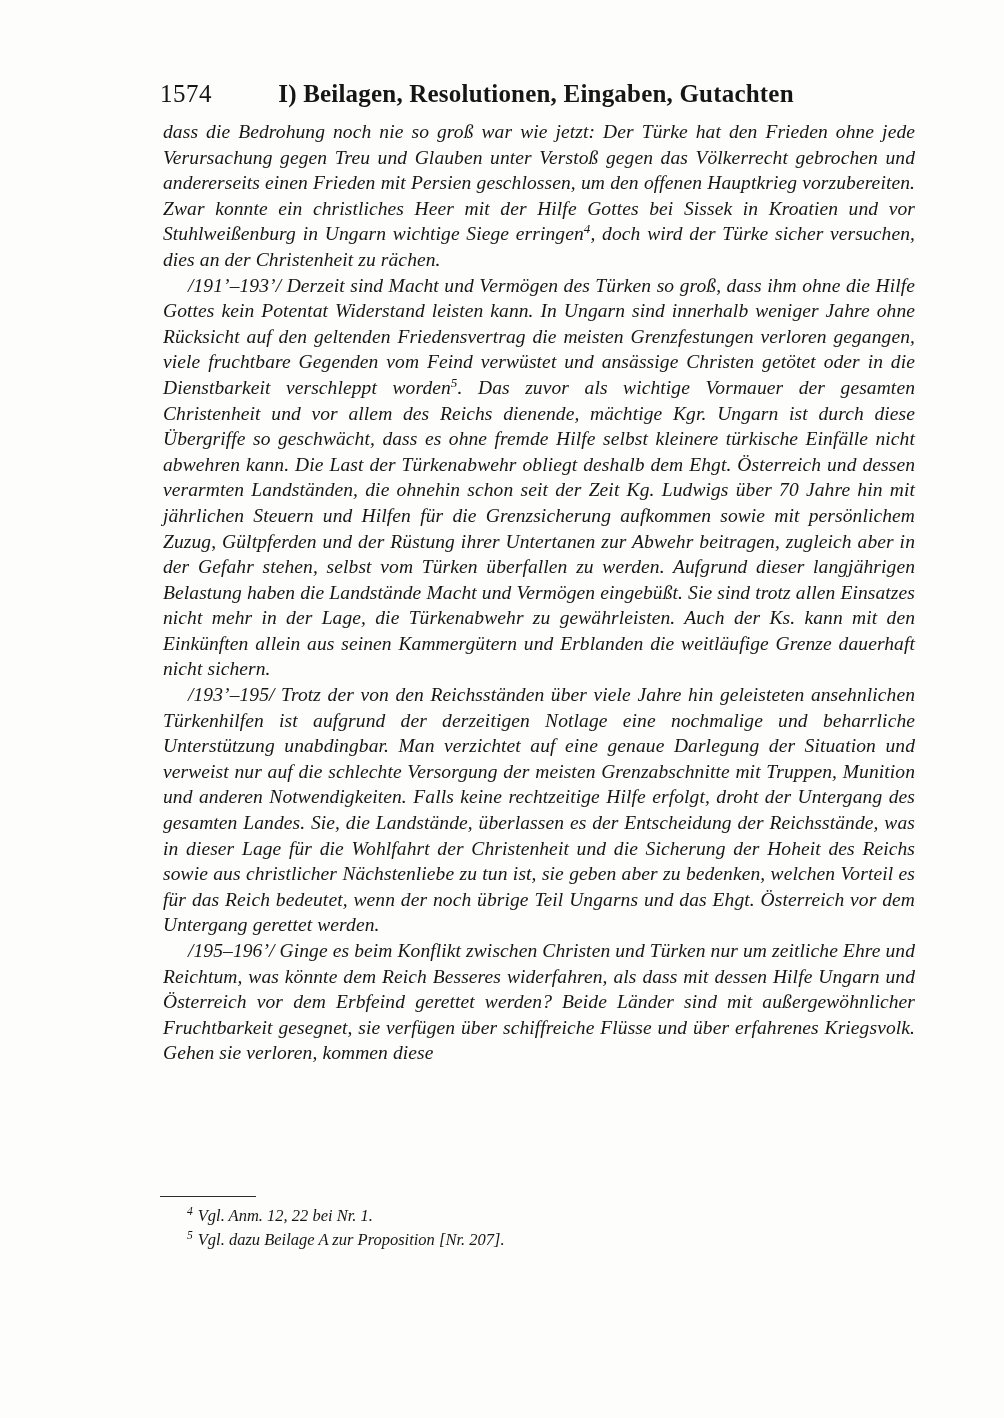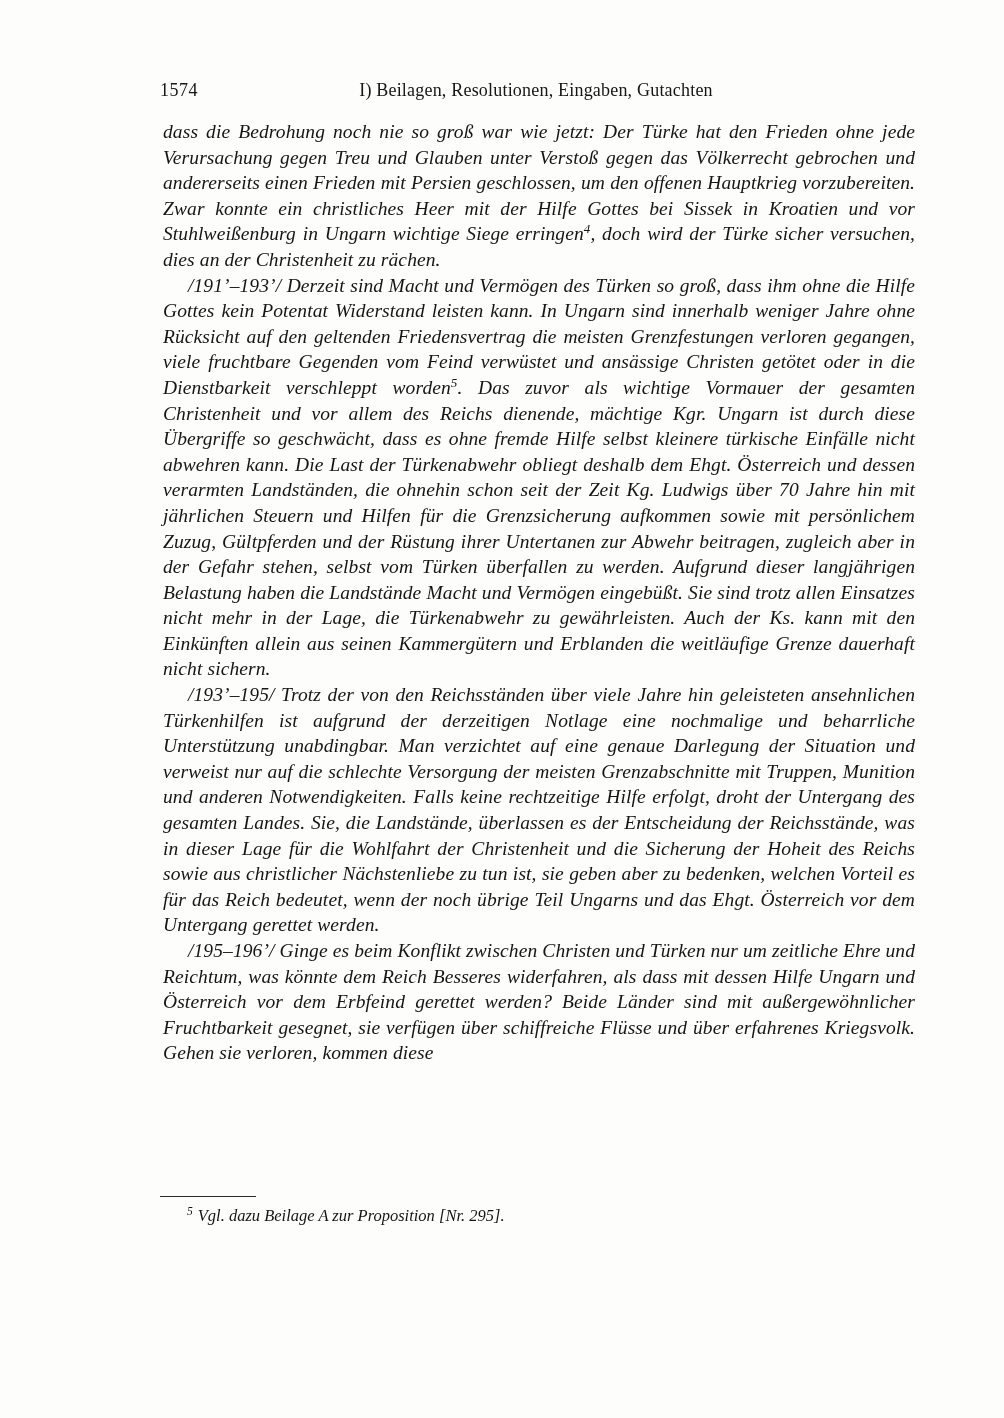--- a/index.html
+++ b/index.html
@@ -14,32 +14,33 @@
     height: 1418px;
     background: #fdfdfb;
     color: #161616;
     overflow: hidden;
   }
   .header {
     position: absolute;
     top: 80px;
     left: 160px;
     width: 752px;
-    font-size: 18px;
+    font-size: 25px;
     font-style: normal;
   }
   .page-number {
     position: absolute;
     left: 0;
     top: 0;
     letter-spacing: 0.5px;
   }
   .running-head {
     text-align: center;
     letter-spacing: 0.2px;
+    font-weight: bold;
   }
   .body-text {
     position: absolute;
     top: 119px;
     left: 163px;
     width: 752px;
     font-style: italic;
     font-size: 19.5px;
     line-height: 25.6px;
     text-align: justify;
@@ -95,17 +96,18 @@
 
     <p class="para"><span>/193’–195/ Trotz der von den Reichsständen über viele Jahre hin geleisteten ansehnlichen Türkenhilfen ist aufgrund der derzeitigen Notlage eine nochmalige und beharrliche Unterstützung unabdingbar. Man verzichtet auf eine genaue Darlegung der Situation und verweist nur auf die schlechte Versorgung der meisten Grenzabschnitte mit Truppen, Munition und anderen Notwendigkeiten. Falls keine rechtzeitige Hilfe erfolgt, droht der Untergang des gesamten Landes. Sie, die Landstände, überlassen es der Entscheidung der Reichsstände, was in dieser Lage für die Wohlfahrt der Christenheit und die Sicherung der Hoheit des Reichs sowie aus christlicher Nächstenliebe zu tun ist, sie geben aber zu bedenken, welchen Vorteil es für das Reich bedeutet, wenn der noch übrige Teil Ungarns und das Ehgt. Österreich vor dem Untergang gerettet werden.</span></p>
 
     <p class="para"><span>/195–196’/ Ginge es beim Konflikt zwischen Christen und Türken nur um zeitliche Ehre und Reichtum, was könnte dem Reich Besseres widerfahren, als dass mit dessen Hilfe Ungarn und Österreich vor dem Erbfeind gerettet werden? Beide Länder sind mit außergewöhnlicher Fruchtbarkeit gesegnet, sie verfügen über schiffreiche Flüsse und über erfahrenes Kriegsvolk. Gehen sie verloren, kommen diese</span></p>
 
   </div>
 
   <div class="footnotes">
     <div class="footnote-rule"></div>
 
+    <div class="footnote"><sup class="fn-marker">4</sup><span>Vgl. Anm. 12, 22 bei Nr. 1.</span></div>
 
-    <div class="footnote"><sup class="fn-marker">5</sup><span>Vgl. dazu Beilage A zur Proposition [Nr. 295].</span></div>
+    <div class="footnote"><sup class="fn-marker">5</sup><span>Vgl. dazu Beilage A zur Proposition [Nr. 207].</span></div>
   </div>
 
 </div>
 
 </body></html>

